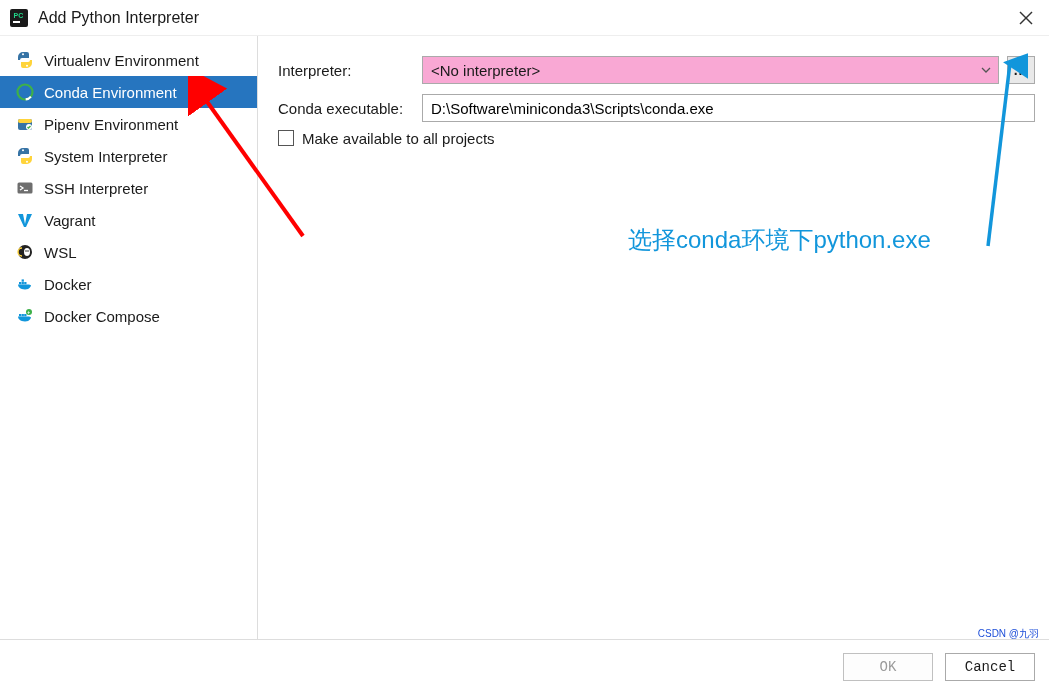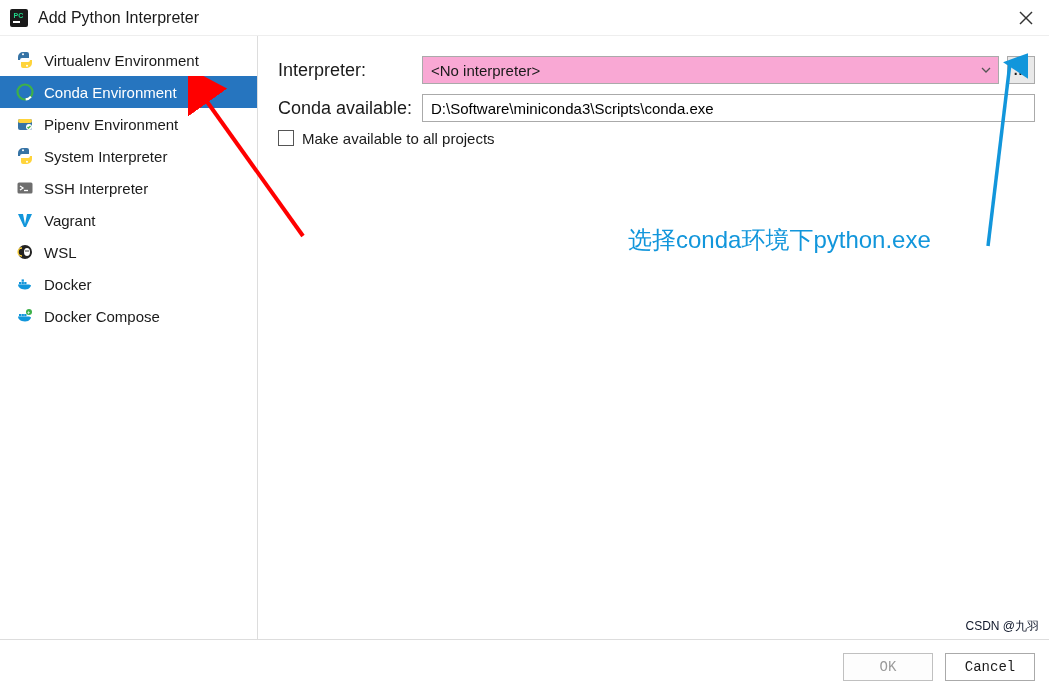--- a/index.html
+++ b/index.html
@@ -57,21 +57,21 @@
     flex: 1;
     padding: 18px 14px 0 20px;
     position: relative;
   }
   .form-row {
     display:flex;
     align-items:center;
     height: 32px;
     margin-bottom: 6px;
   }
-  .form-label { width: 144px; font-size:18px; }
+  .form-label { width: 144px; font-size:15px; }
   .dropdown {
     flex:1;
     height: 28px;
     border: 1px solid #aaa;
     background: #f9a8d4;
     display:flex;
     align-items:center;
     padding: 0 8px;
     position:relative;
     font-size:15px;
@@ -130,23 +130,23 @@
     border:1px solid #aaa;
     background:#fff;
     display:flex; align-items:center; justify-content:center;
     font-size:14px;
     cursor:pointer;
     font-family:Liberation Mono, monospace;
   }
   .btn.disabled { color:#9a9a9a; border-color:#c0c0c0; background:#fdfdfd;}
   .watermark {
     position:absolute;
-    right:10px; bottom:58px;
-    color:#0f172a;
-    font-size:12px;
+    right:10px; bottom:52px;
+    color:#1d4ed8;
+    font-size:10px;
   }
   svg { display:block; }
   .arrow-svg { position:absolute; pointer-events:none; }
 </style>
 </head>
 <body>
 
 <div class="titlebar">
   <span class="app-icon">
     <svg viewBox="0 0 18 18" width="18" height="18">
@@ -286,21 +286,21 @@
               <polyline points="2,4 6,8 10,4" fill="none" stroke="#555" stroke-width="1.3"></polyline>
             </svg>
         </span>
       </div>
       <div class="browse-btn">
         <span>...</span>
       </div>
     </div>
 
     <div class="form-row">
-      <span class="form-label">Conda available:</span>
+      <span class="form-label">Conda executable:</span>
       <input class="text-input" type="text" value="D:\Software\miniconda3\Scripts\conda.exe" style="">
     </div>
 
     <div class="checkbox-row">
       <span class="checkbox"></span>
       <span>Make available to all projects</span>
     </div>
 
     <svg class="arrow-svg" style="left:-70px; top:40px;" width="140" height="170">
       <defs>

